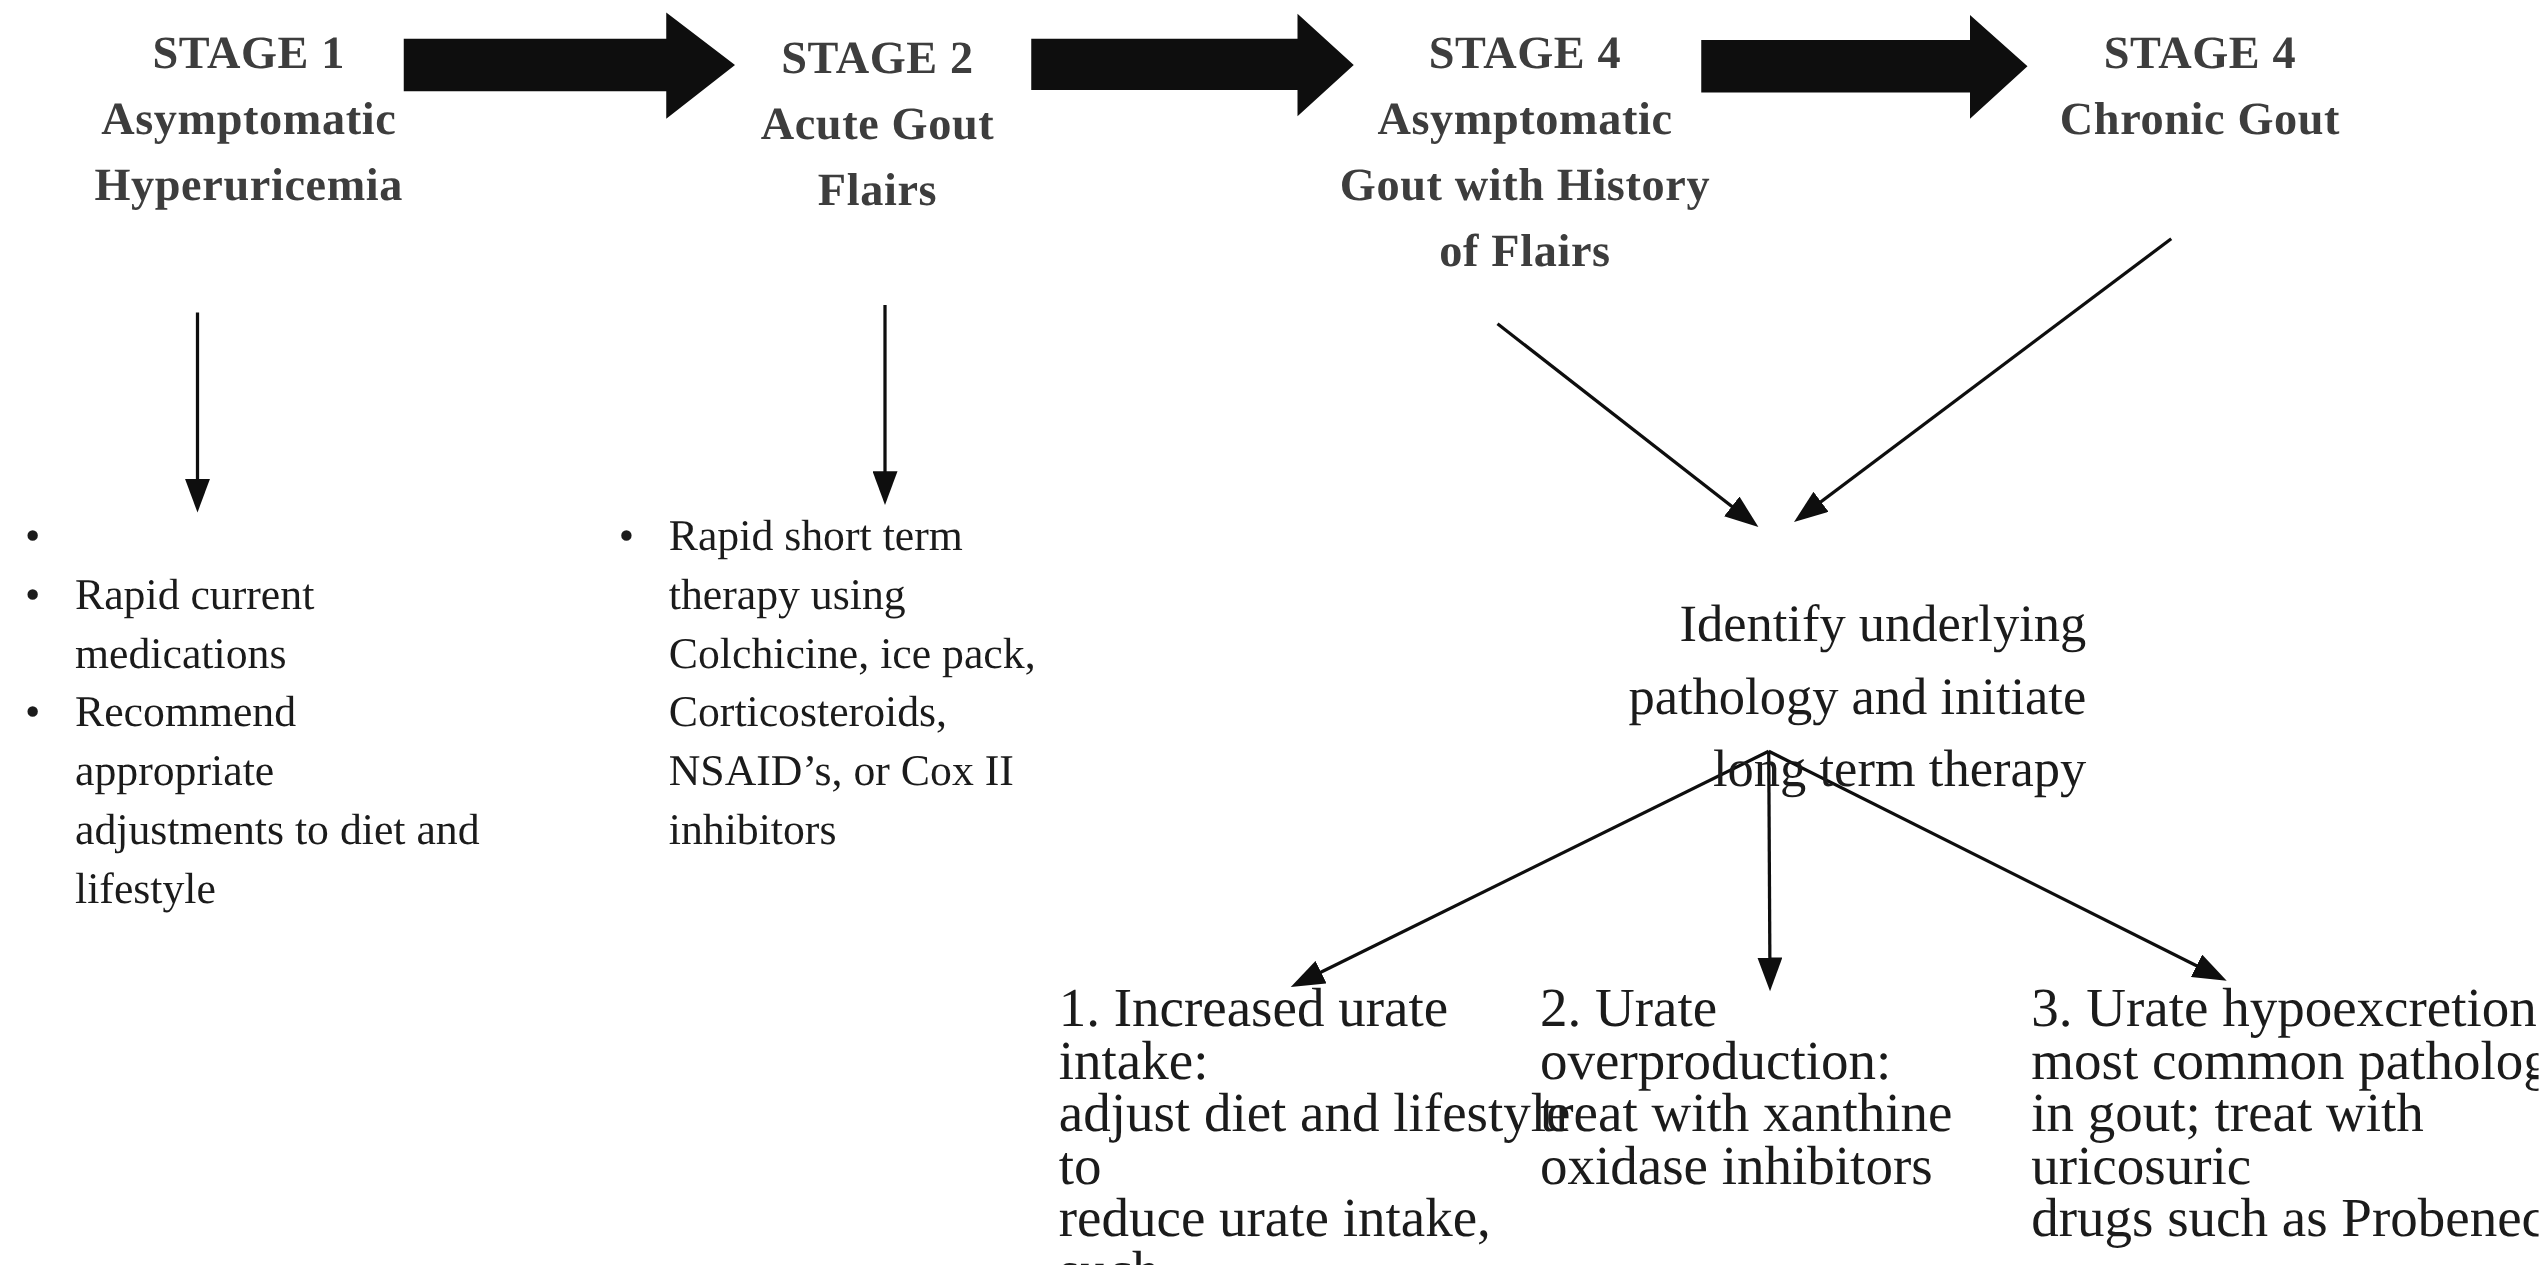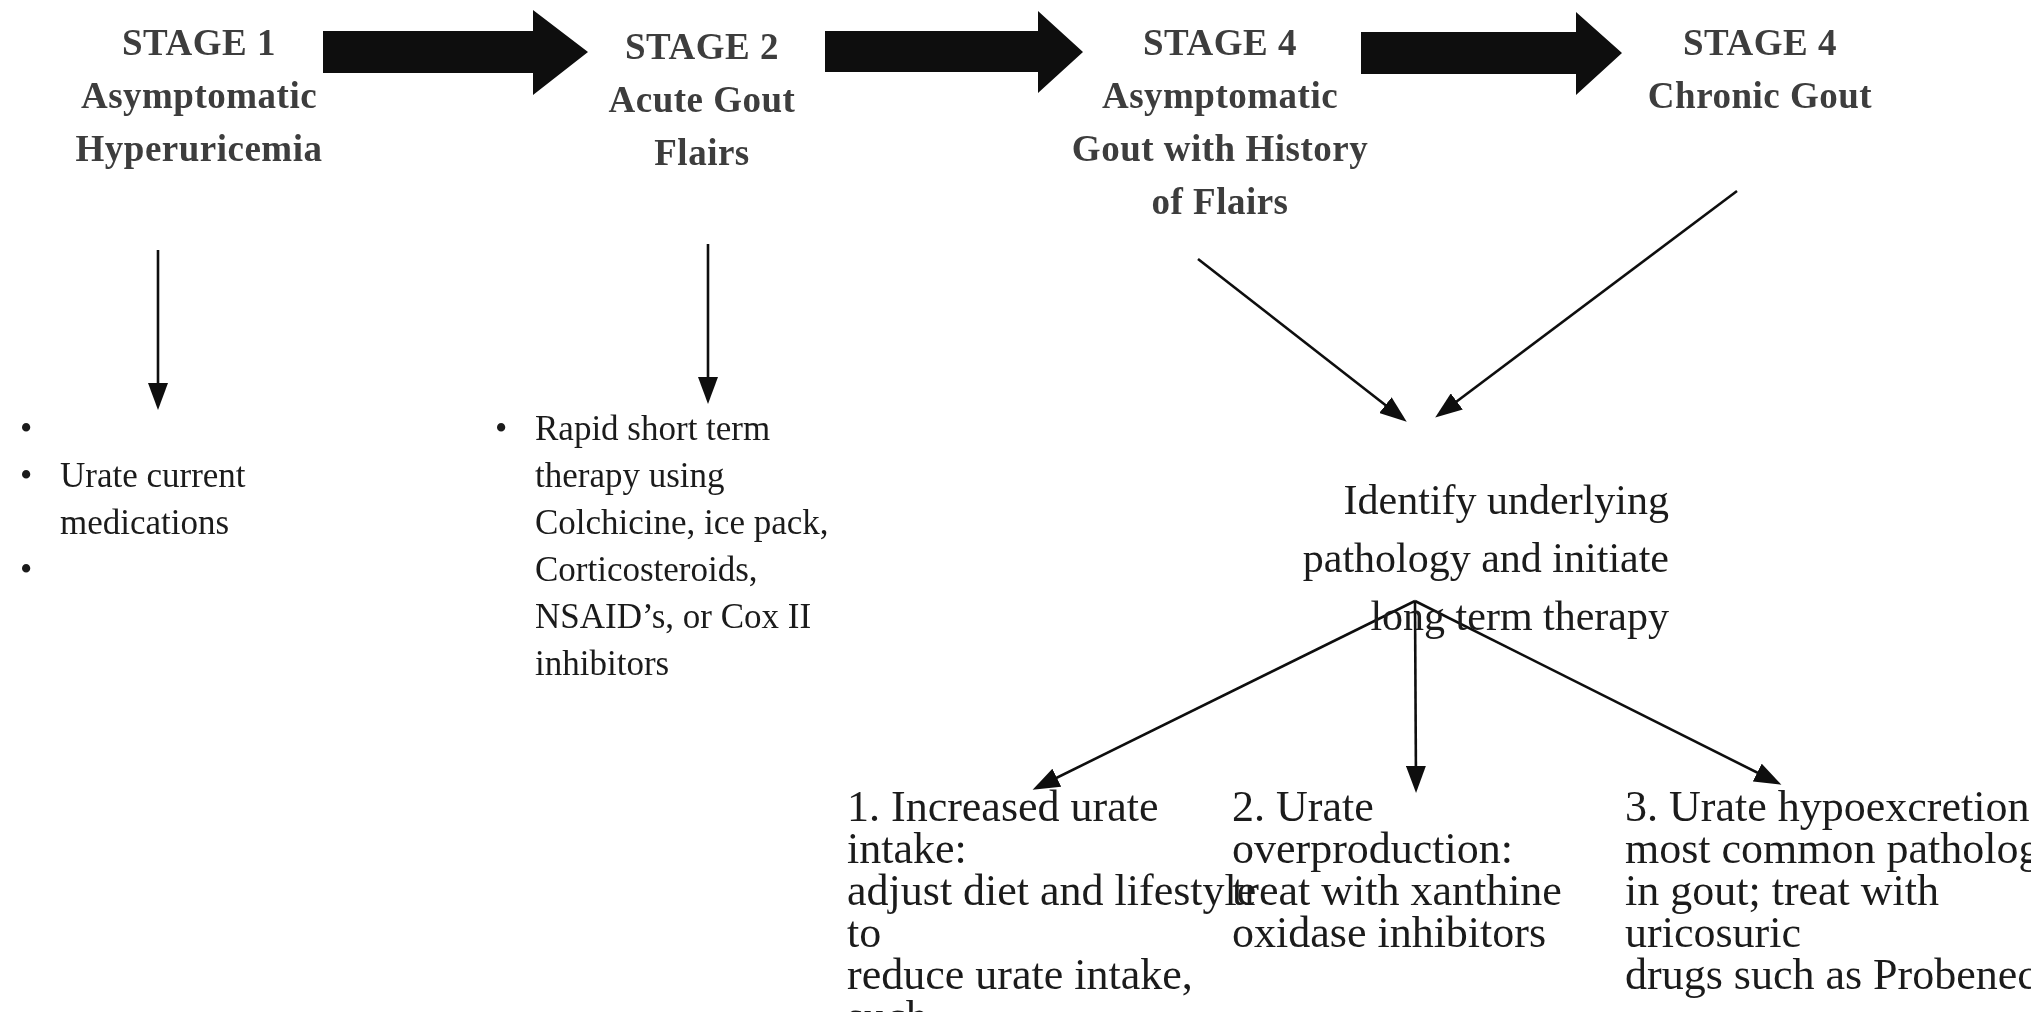--- a/index.html
+++ b/index.html
@@ -103,25 +103,29 @@
 of Flairs</div>
   <div class="stage-heading" id="stage4-heading">STAGE 4
 Chronic Gout</div>
 
   <div class="bullet-list" id="stage1-actions">
     <div class="bullet-row">
       <span class="bullet-dot">•</span>
     </div>
     <div class="bullet-row">
       <span class="bullet-dot">•</span>
-      <span class="bullet-text">Urate current
+      <span class="bullet-text">Rapid current
 medications</span>
     </div>
     <div class="bullet-row">
       <span class="bullet-dot">•</span>
+      <span class="bullet-text">Recommend
+appropriate
+adjustments to diet and
+lifestyle</span>
     </div>
   </div>
 
   <div class="bullet-list" id="stage2-actions">
     <div class="bullet-row">
       <span class="bullet-dot">•</span>
       <span class="bullet-text">Rapid short term
 therapy using
 Colchicine, ice pack,
 Corticosteroids,

